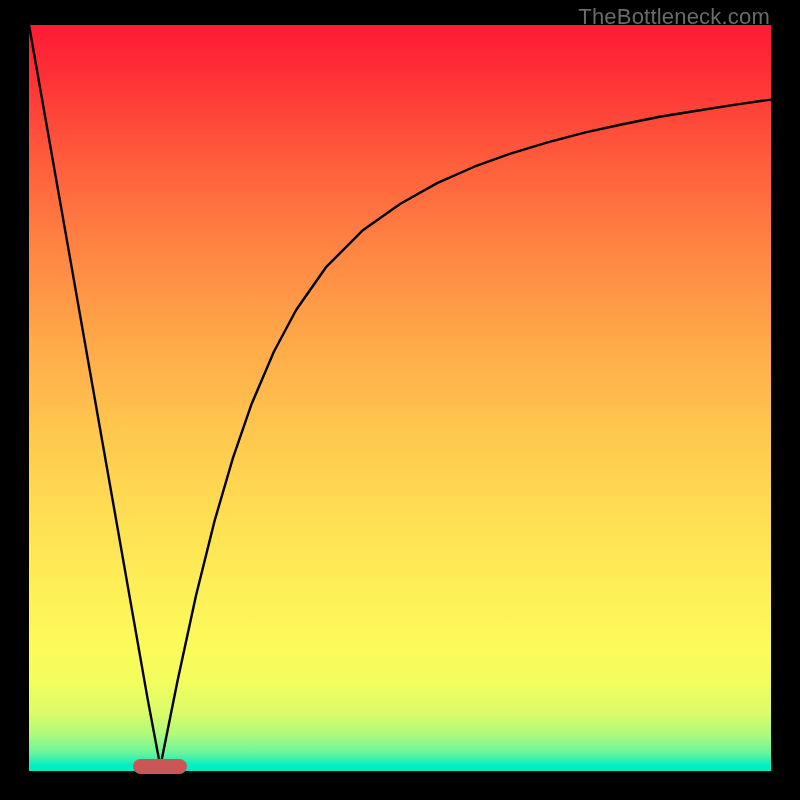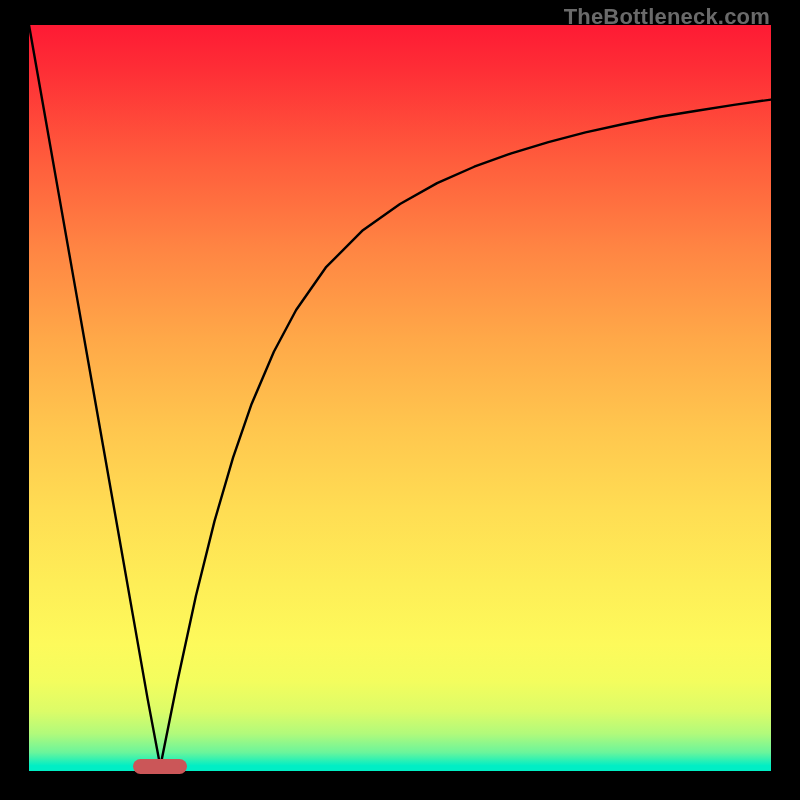--- a/index.html
+++ b/index.html
@@ -49,21 +49,21 @@
       #00eec5 99.3%,
       #00eec5 100%
     );
   }
   .watermark {
     position: absolute;
     top: 4px;
     right: 30px;
     color: #6a6a6a;
     font-size: 22px;
-    font-weight: 700;
+    font-weight: 400;
     letter-spacing: 0.2px;
     user-select: none;
   }
   svg.curves {
     position: absolute;
     left: 0;
     top: 0;
     width: 100%;
     height: 100%;
     overflow: visible;

